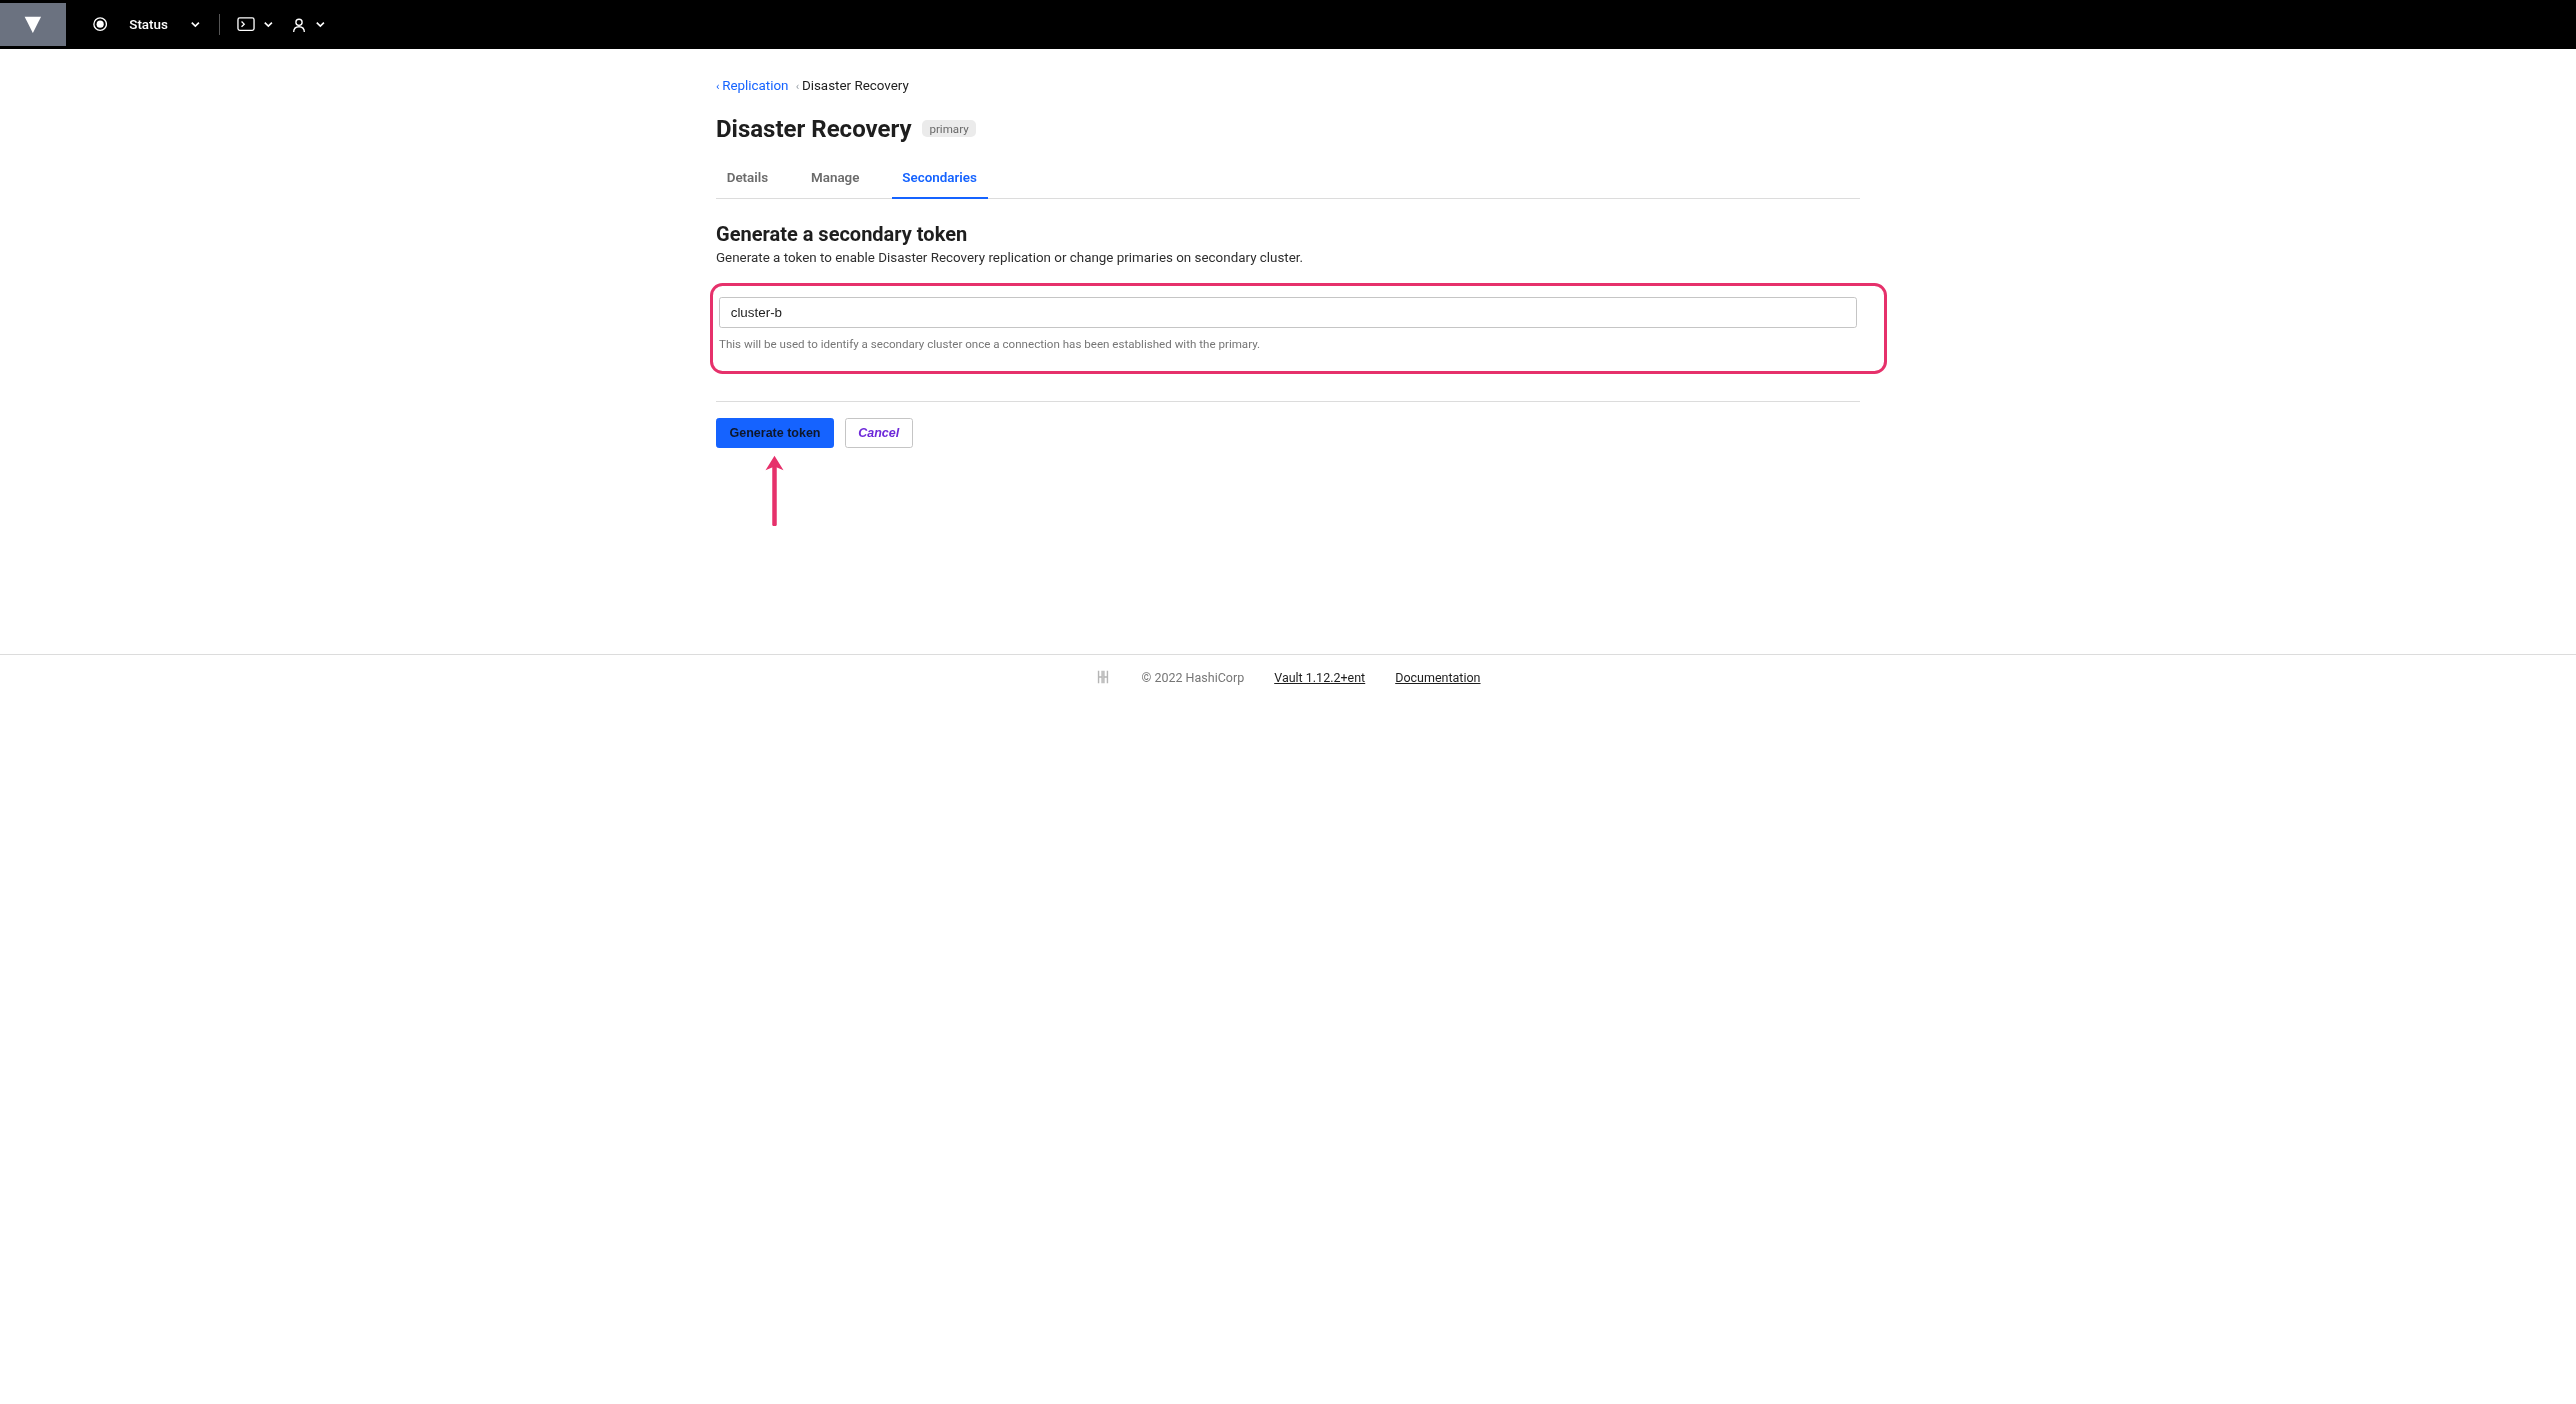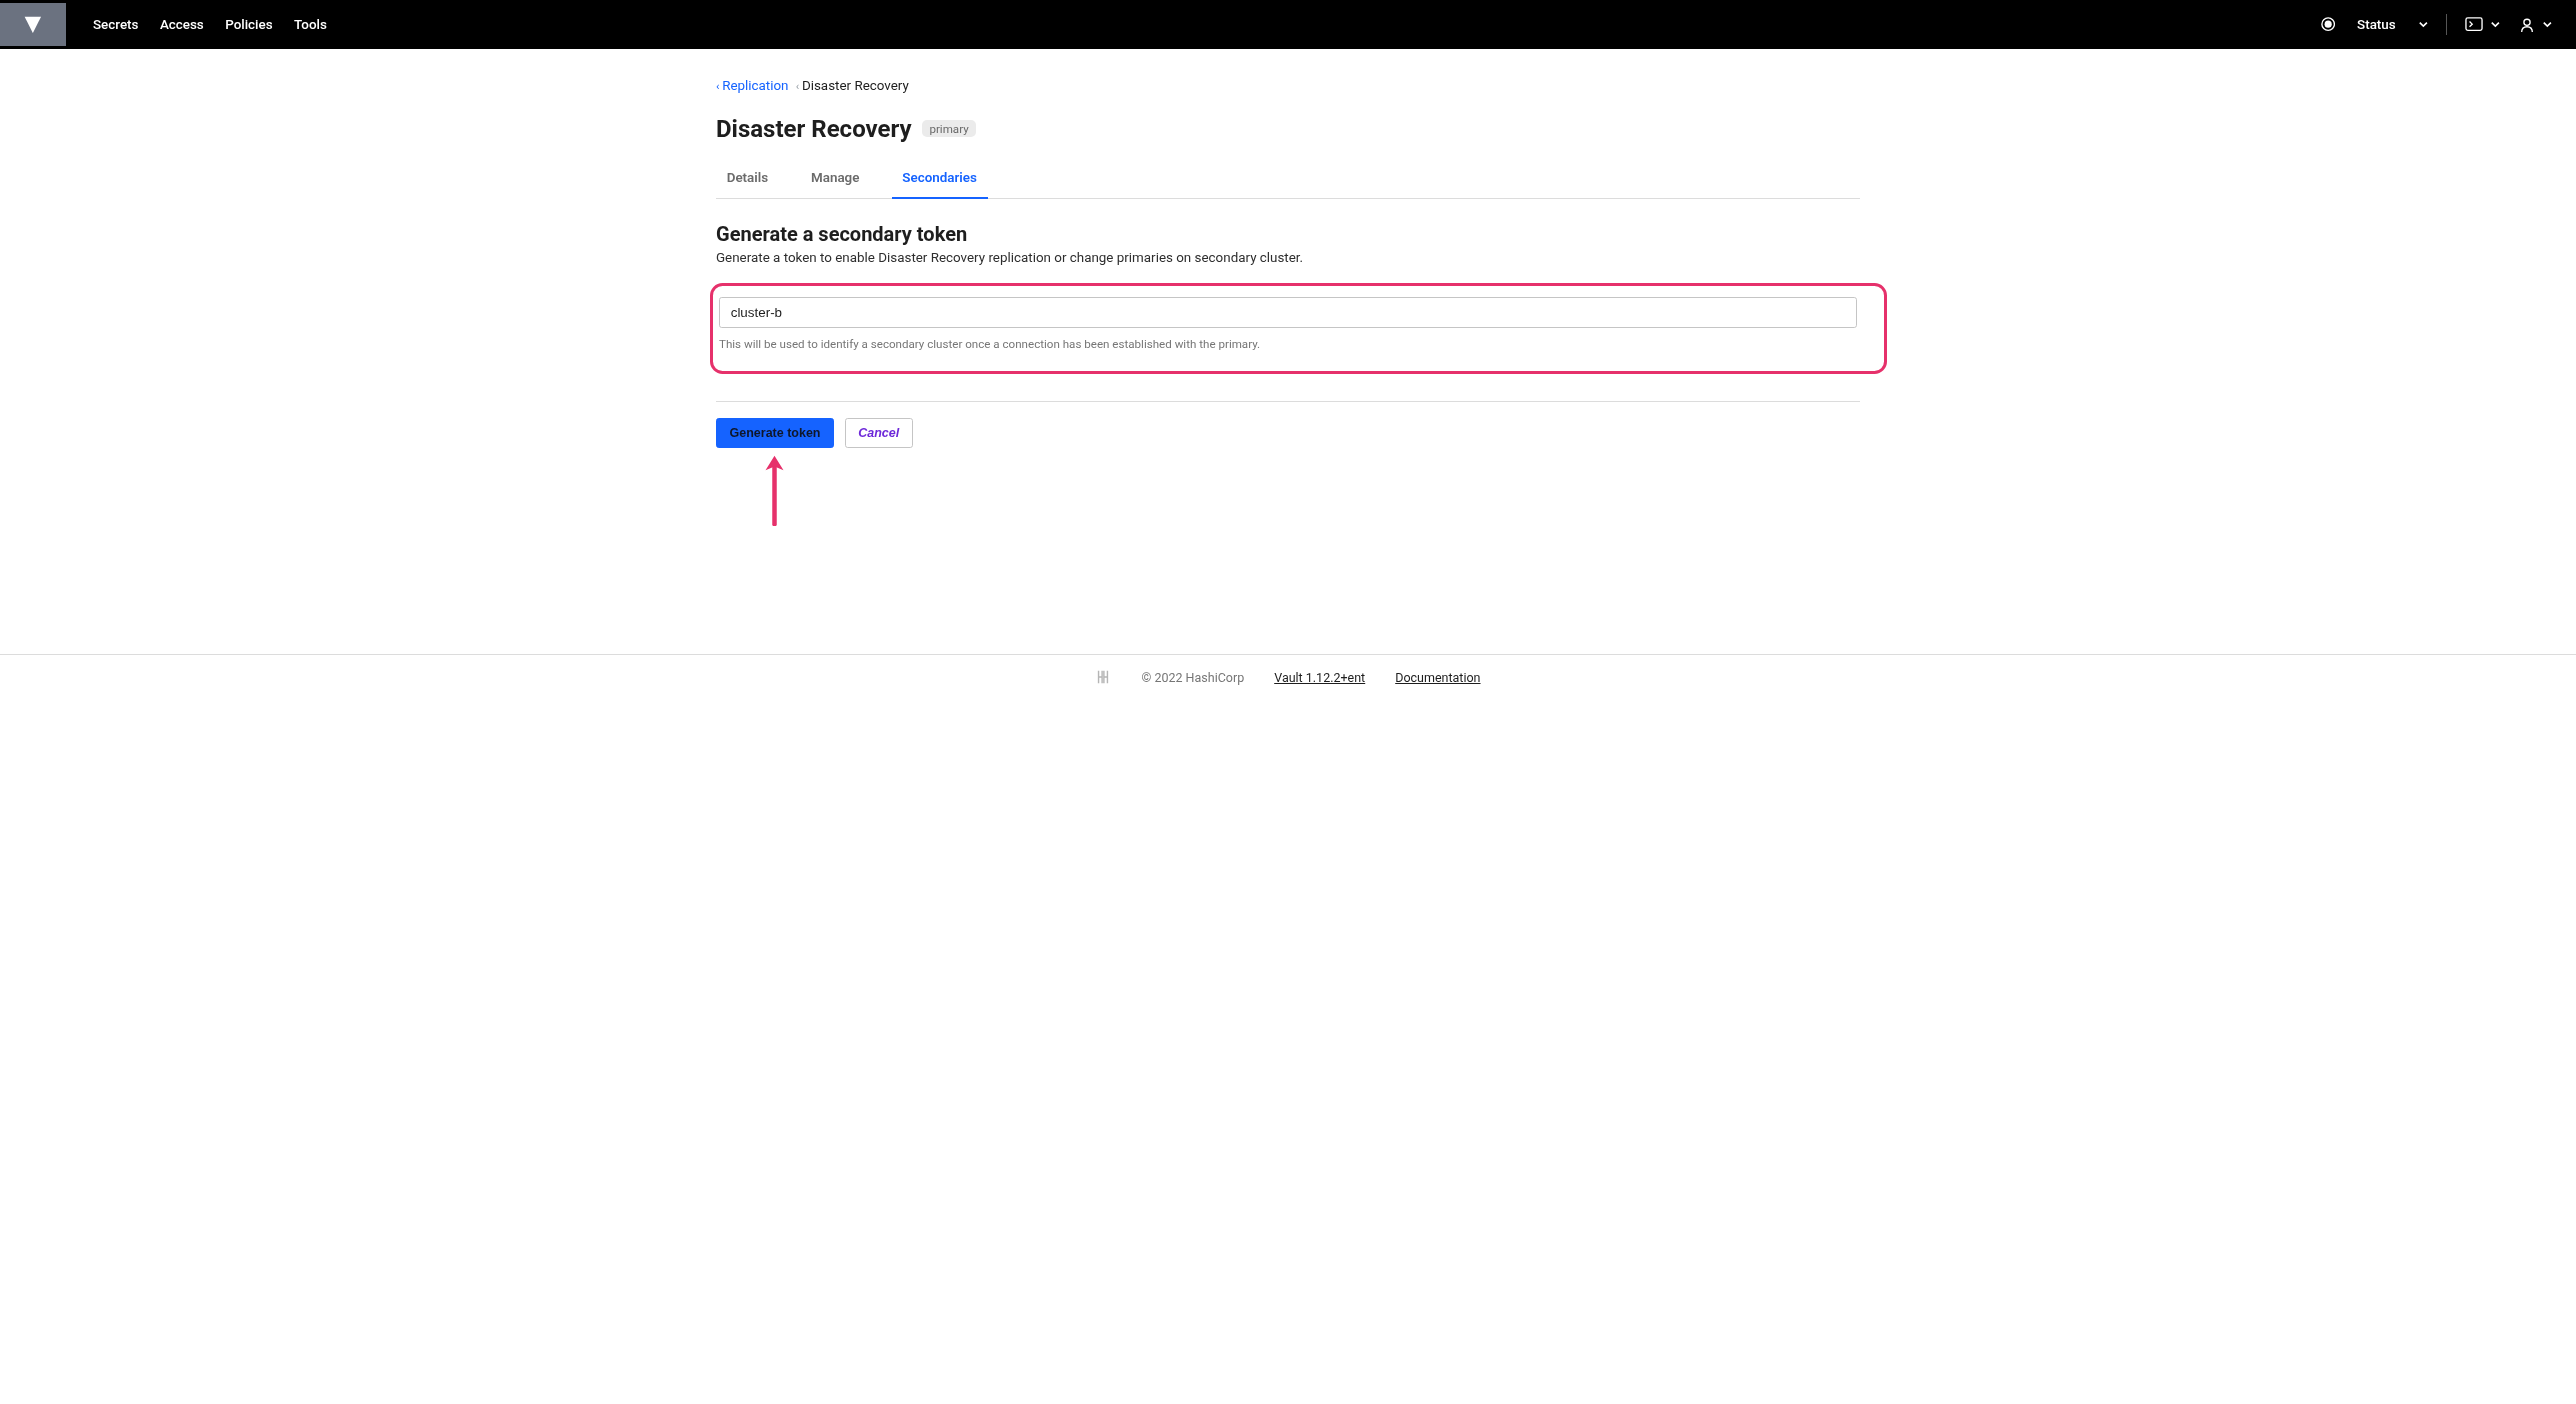--- a/index.html
+++ b/index.html
@@ -268,26 +268,20 @@
   </style>
 </head>
 <body>
 
 <nav class="navbar">
   <div class="navbar-logo">
     <svg width="19.7" height="19.7" viewBox="0 0 24 24" fill="#fff">
       <path d="M2 2 L22 2 L12 22 Z"></path>
     </svg>
   </div>
-  <div class="navbar-nav">
-    <a href="#">Secrets</a>
-    <a href="#">Access</a>
-    <a href="#">Policies</a>
-    <a href="#">Tools</a>
-  </div>
   <div class="navbar-right">
     <div class="status-item">
       <svg width="14.3" height="14.3" viewBox="0 0 16 16">
         <circle cx="8" cy="8" r="7" fill="none" stroke="#fff" stroke-width="1.5"></circle>
         <circle cx="8" cy="8" r="4" fill="#fff"></circle>
       </svg>
       <span>Status</span>
       <svg width="10.7" height="10.7" viewBox="0 0 12 12">
         <path d="M2 4 L6 8 L10 4" fill="none" stroke="#fff" stroke-width="1.8"></path>
       </svg>

